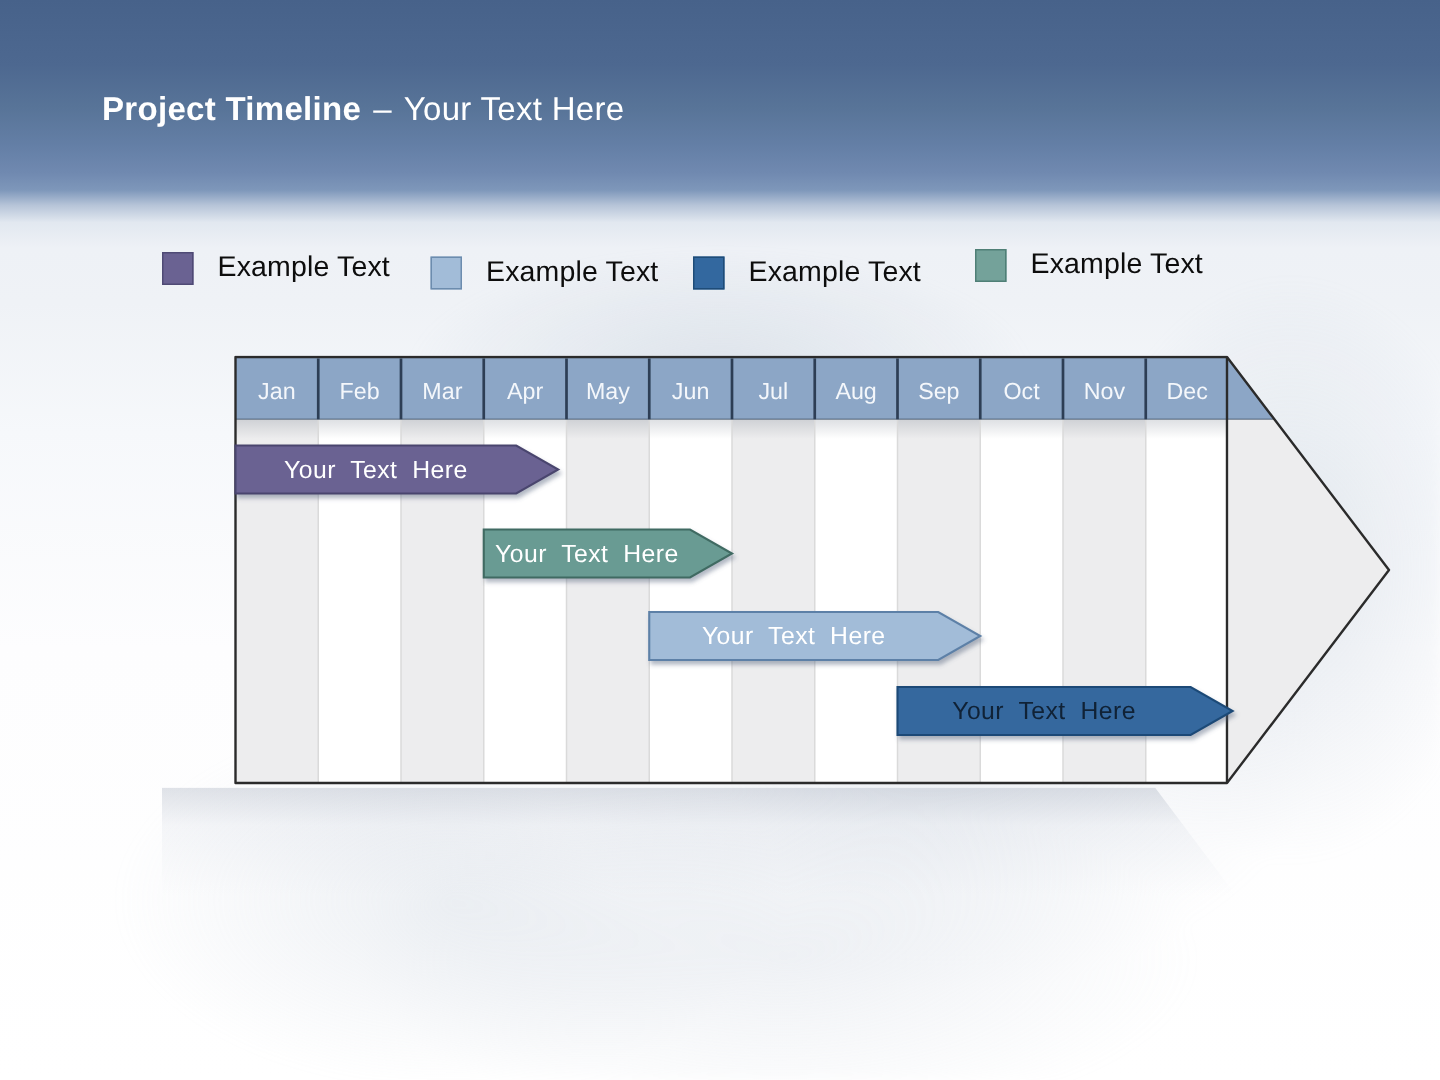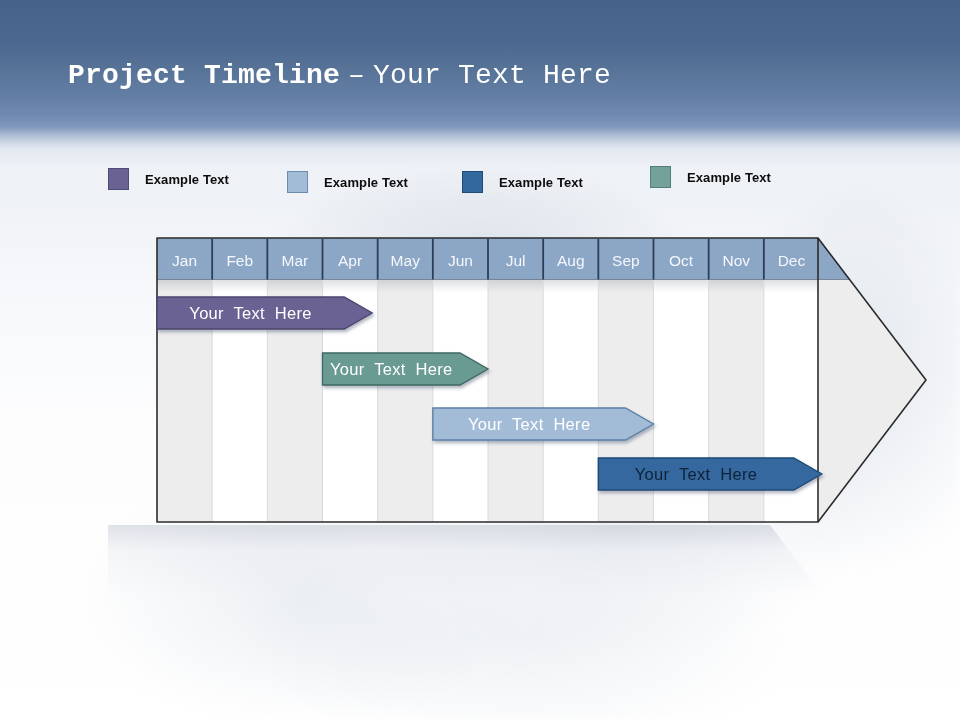--- a/index.html
+++ b/index.html
@@ -17,34 +17,33 @@
     filter:blur(4px);pointer-events:none;
     background-image:
       radial-gradient(300px 120px at 480px 110px, rgba(173,188,205,0.30), rgba(173,188,205,0) 70%),
       radial-gradient(200px 280px at 860px 240px, rgba(178,192,208,0.32), rgba(178,192,208,0) 70%),
       radial-gradient(380px 260px at 620px 340px, rgba(180,193,209,0.26), rgba(180,193,209,0) 70%),
       radial-gradient(320px 180px at 300px 460px, rgba(186,198,212,0.26), rgba(186,198,212,0) 70%),
       radial-gradient(400px 160px at 520px 500px, rgba(190,200,214,0.24), rgba(190,200,214,0) 70%);
   }
   .title{
     position:absolute;left:68px;top:60px;margin:0;
-    color:#ffffff;font-size:28px;font-weight:400;letter-spacing:0.2px;
+    color:#ffffff;font-size:22px;font-weight:400;letter-spacing:0.2px;
     white-space:nowrap;
-    font-family:Liberation Mono, monospace;
   }
   .title .t-bold{font-weight:700;}
   .title .t-sep{margin:0 8px;}
   .legend{position:absolute;left:0;top:0;width:960px;height:0;}
   .legend-item{position:absolute;display:flex;align-items:center;}
   .legend-item .swatch{
     width:21px;height:22px;border:1.5px solid #555;box-sizing:border-box;
     flex:0 0 auto;
   }
   .legend-item .lg-label{
-    margin-left:16px;font-size:13px;font-weight:700;color:#0d0d0d;
+    margin-left:16px;font-size:19px;font-weight:400;color:#0d0d0d;
     letter-spacing:0.1px;white-space:nowrap;
   }
   .li-1{left:108px;top:168px;}
   .li-2{left:287px;top:171px;}
   .li-3{left:462px;top:171px;}
   .li-4{left:650px;top:166px;}
   .chart-wrap{position:absolute;left:108px;top:237px;width:772px;height:287px;z-index:3;padding-left:48px;}
   .chart-wrap svg{display:block;font-family:"Liberation Sans",sans-serif;}
   .reflection{
     position:absolute;left:108px;top:525px;width:740px;height:72px;z-index:2;

